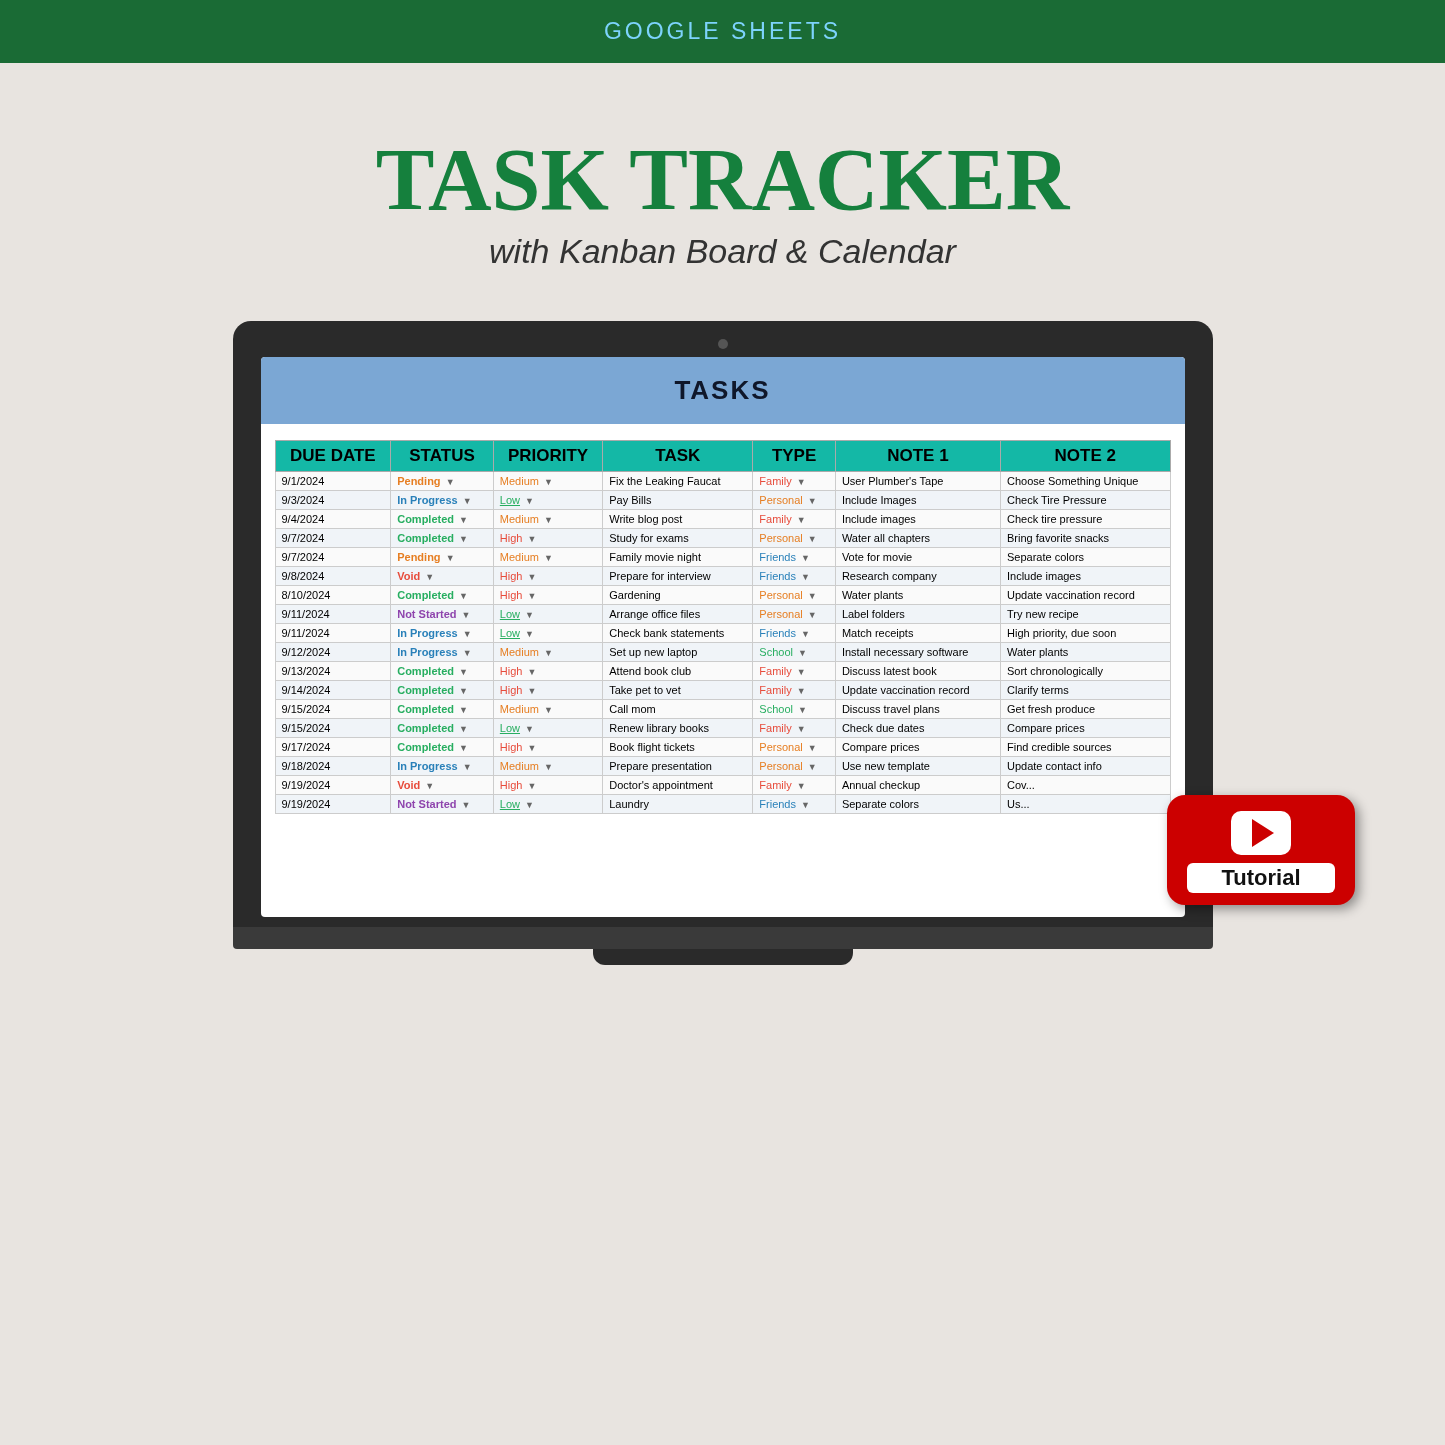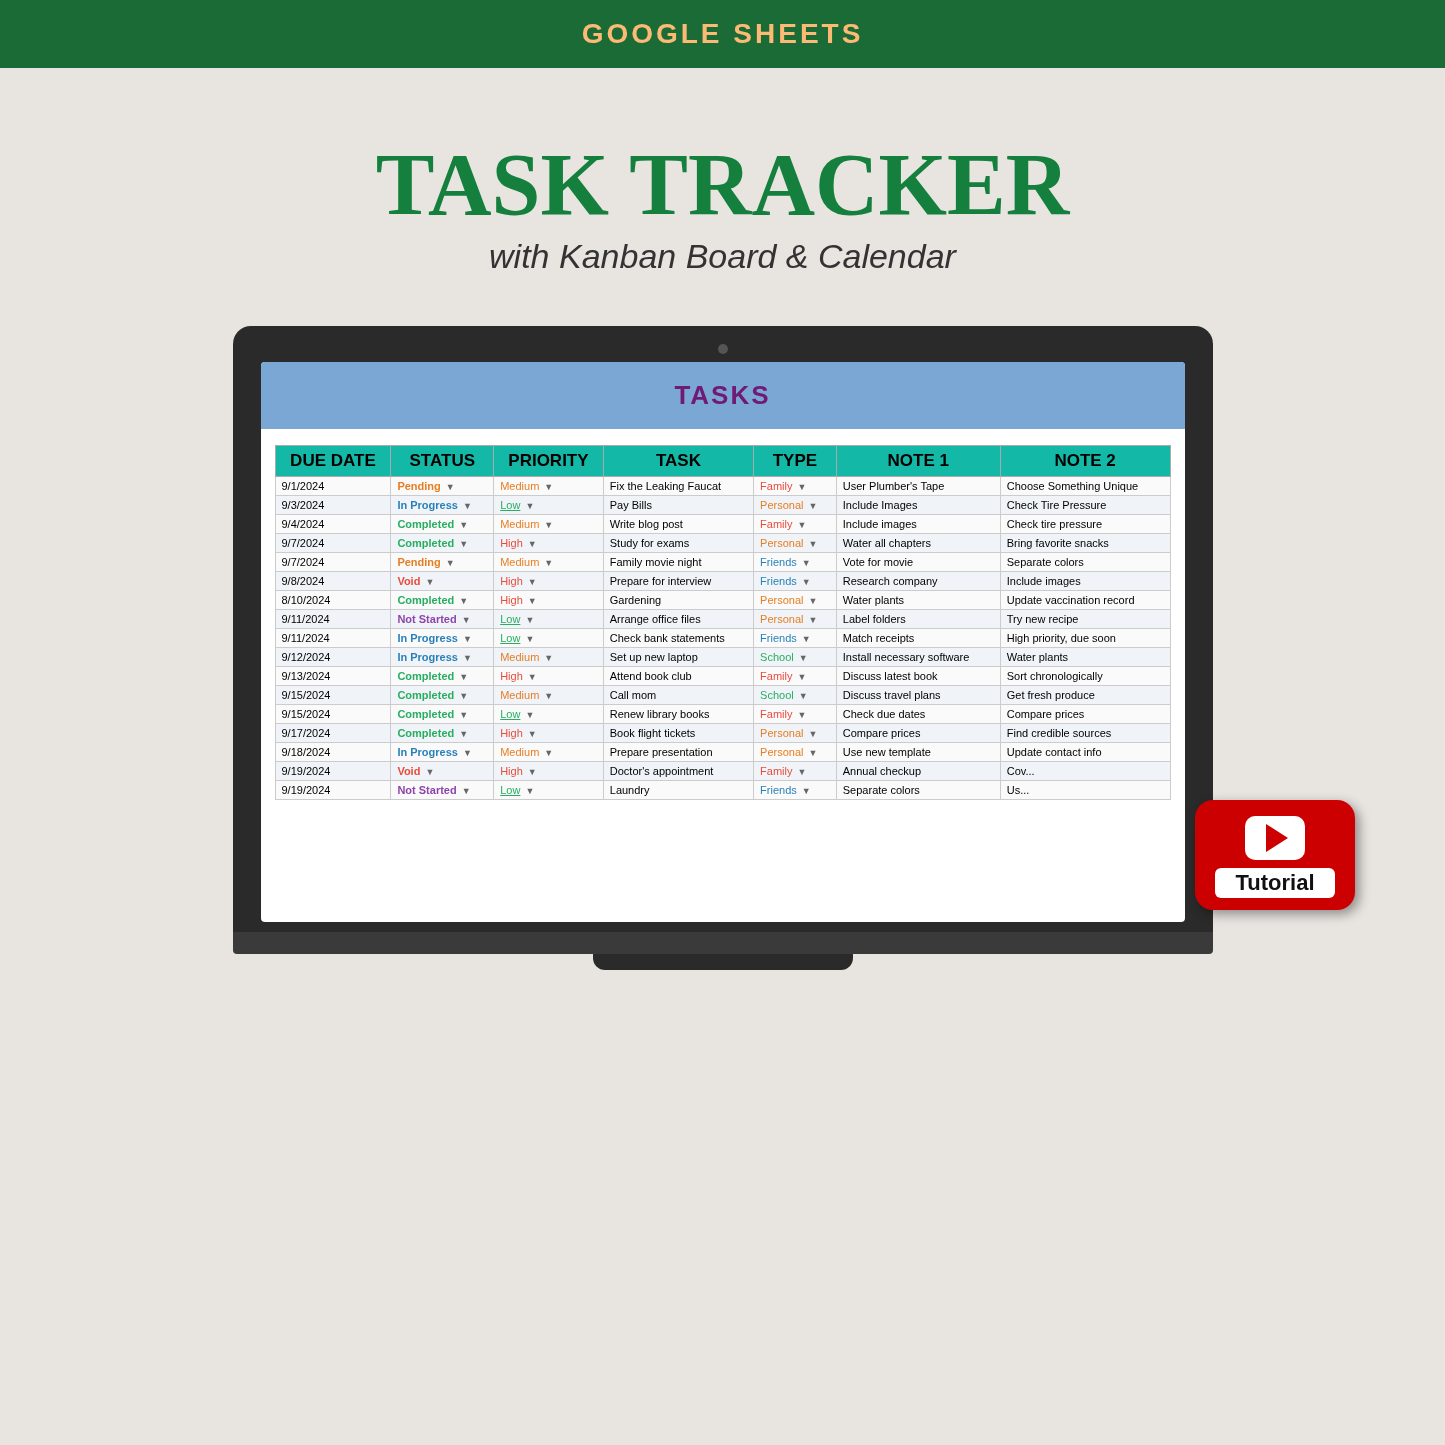--- a/index.html
+++ b/index.html
@@ -11,23 +11,23 @@
       overflow: hidden;
     }
 
     .top-bar {
       background: #1a6b35;
       width: 100%;
       padding: 18px 0;
       text-align: center;
     }
     .top-bar-title {
-      color: #fdba74;
-      font-size: 28px;
-      font-weight: 700;
+      color: #7dd3fc;
+      font-size: 23px;
+      font-weight: 400;
       letter-spacing: 3px;
       text-transform: uppercase;
     }
 
     .hero-section {
       text-align: center;
       padding: 40px 0 30px;
     }
     .hero-main-title {
       font-size: 88px;
@@ -93,21 +93,21 @@
       border-radius: 0 0 12px 12px;
     }
 
     
     .sheet-header {
       background: #7ba7d4;
       padding: 18px;
       text-align: center;
     }
     .sheet-header-title {
-      color: #701a75;
+      color: #0f172a;
       font-size: 26px;
       font-weight: 900;
       letter-spacing: 2px;
     }
 
     .sheet-content {
       padding: 16px 14px;
     }
 
     .task-log-title {
@@ -168,21 +168,21 @@
       font-size: 9px;
       color: #666;
       margin-left: 2px;
     }
 
     
     .youtube-btn {
       position: absolute;
       bottom: 60px;
       right: 90px;
-      width: 160px;
+      width: 188px;
       background: #cc0000;
       border-radius: 18px;
       padding: 16px 20px 12px;
       display: flex;
       flex-direction: column;
       align-items: center;
       box-shadow: 4px 4px 12px rgba(0,0,0,0.4);
     }
     .youtube-play-icon {
       width: 60px;
@@ -441,20 +441,38 @@
     </td>
     <td>Attend book club</td>
     <td>
       <span class="type-family">Family</span>
       <span class="dropdown-arrow">▼</span>
     </td>
     <td>Discuss latest book</td>
     <td>Sort chronologically</td>
   </tr>
                 <tr>
+    <td>9/14/2024</td>
+    <td>
+      <span class="status-completed">Completed</span>
+      <span class="dropdown-arrow">▼</span>
+    </td>
+    <td>
+      <span class="priority-high">High</span>
+      <span class="dropdown-arrow">▼</span>
+    </td>
+    <td>Take pet to vet</td>
+    <td>
+      <span class="type-family">Family</span>
+      <span class="dropdown-arrow">▼</span>
+    </td>
+    <td>Update vaccination record</td>
+    <td>Clarify terms</td>
+  </tr>
+                <tr>
     <td>9/15/2024</td>
     <td>
       <span class="status-completed">Completed</span>
       <span class="dropdown-arrow">▼</span>
     </td>
     <td>
       <span class="priority-medium">Medium</span>
       <span class="dropdown-arrow">▼</span>
     </td>
     <td>Call mom</td>

